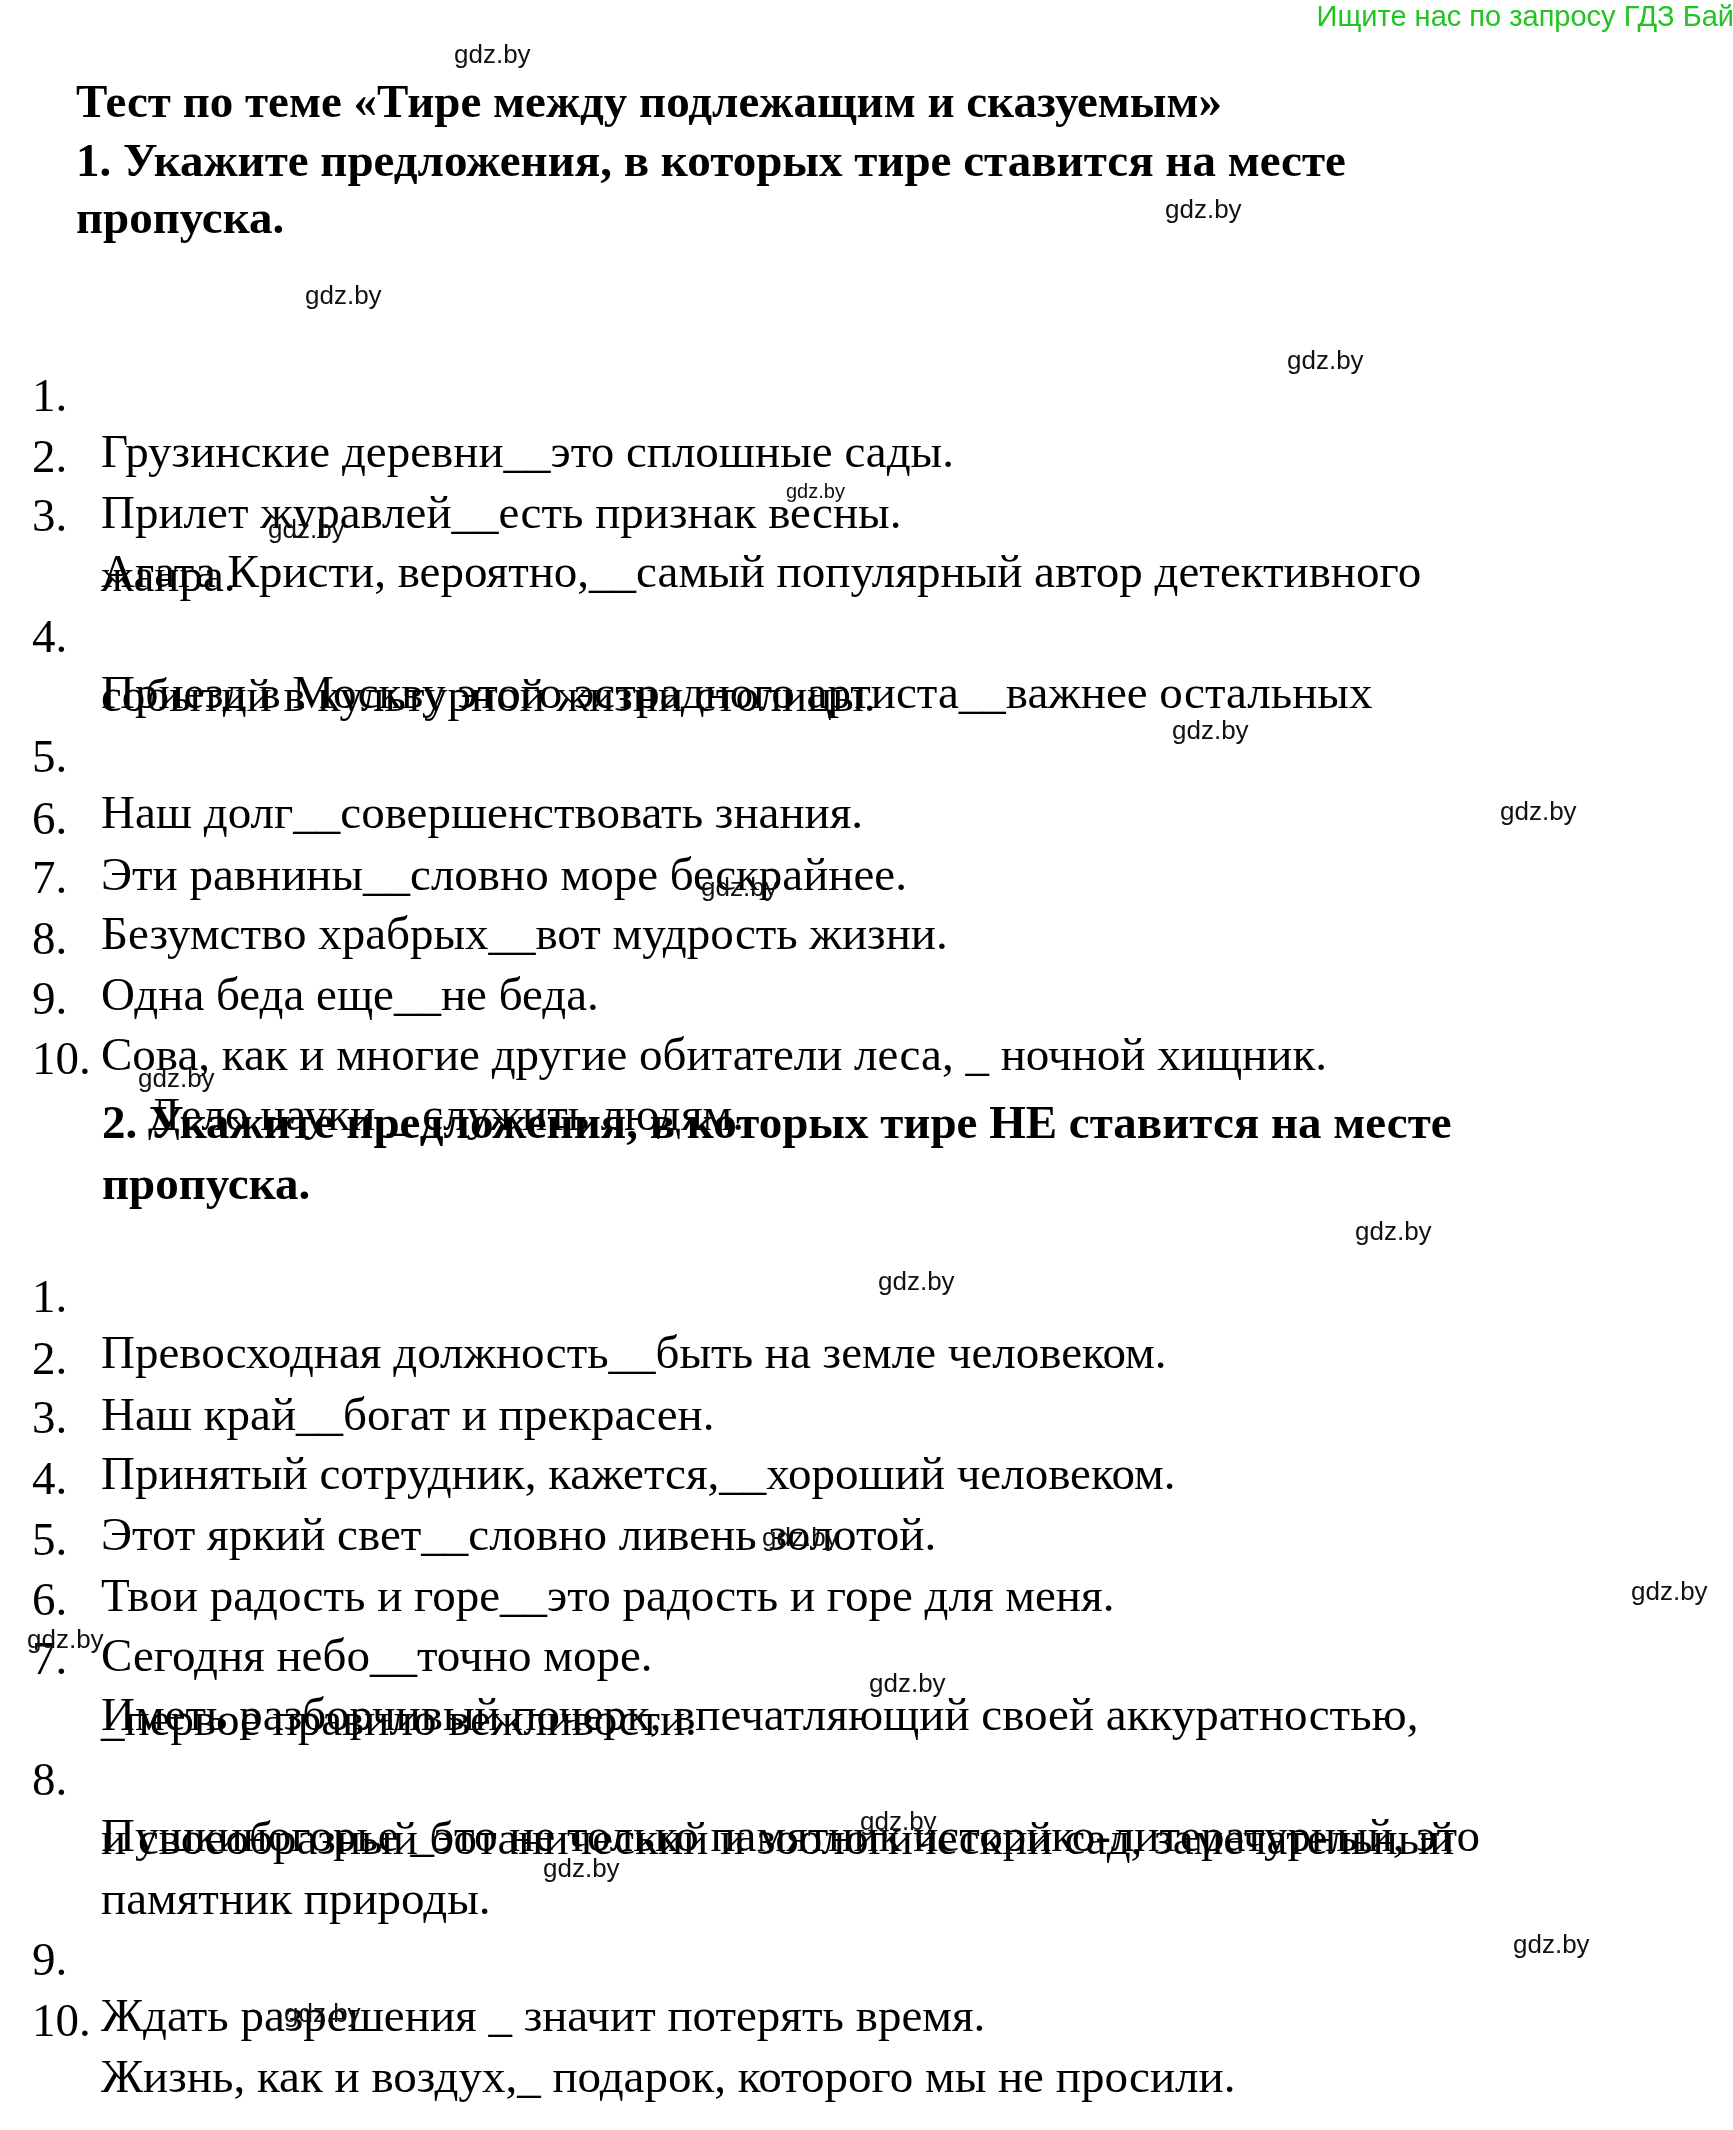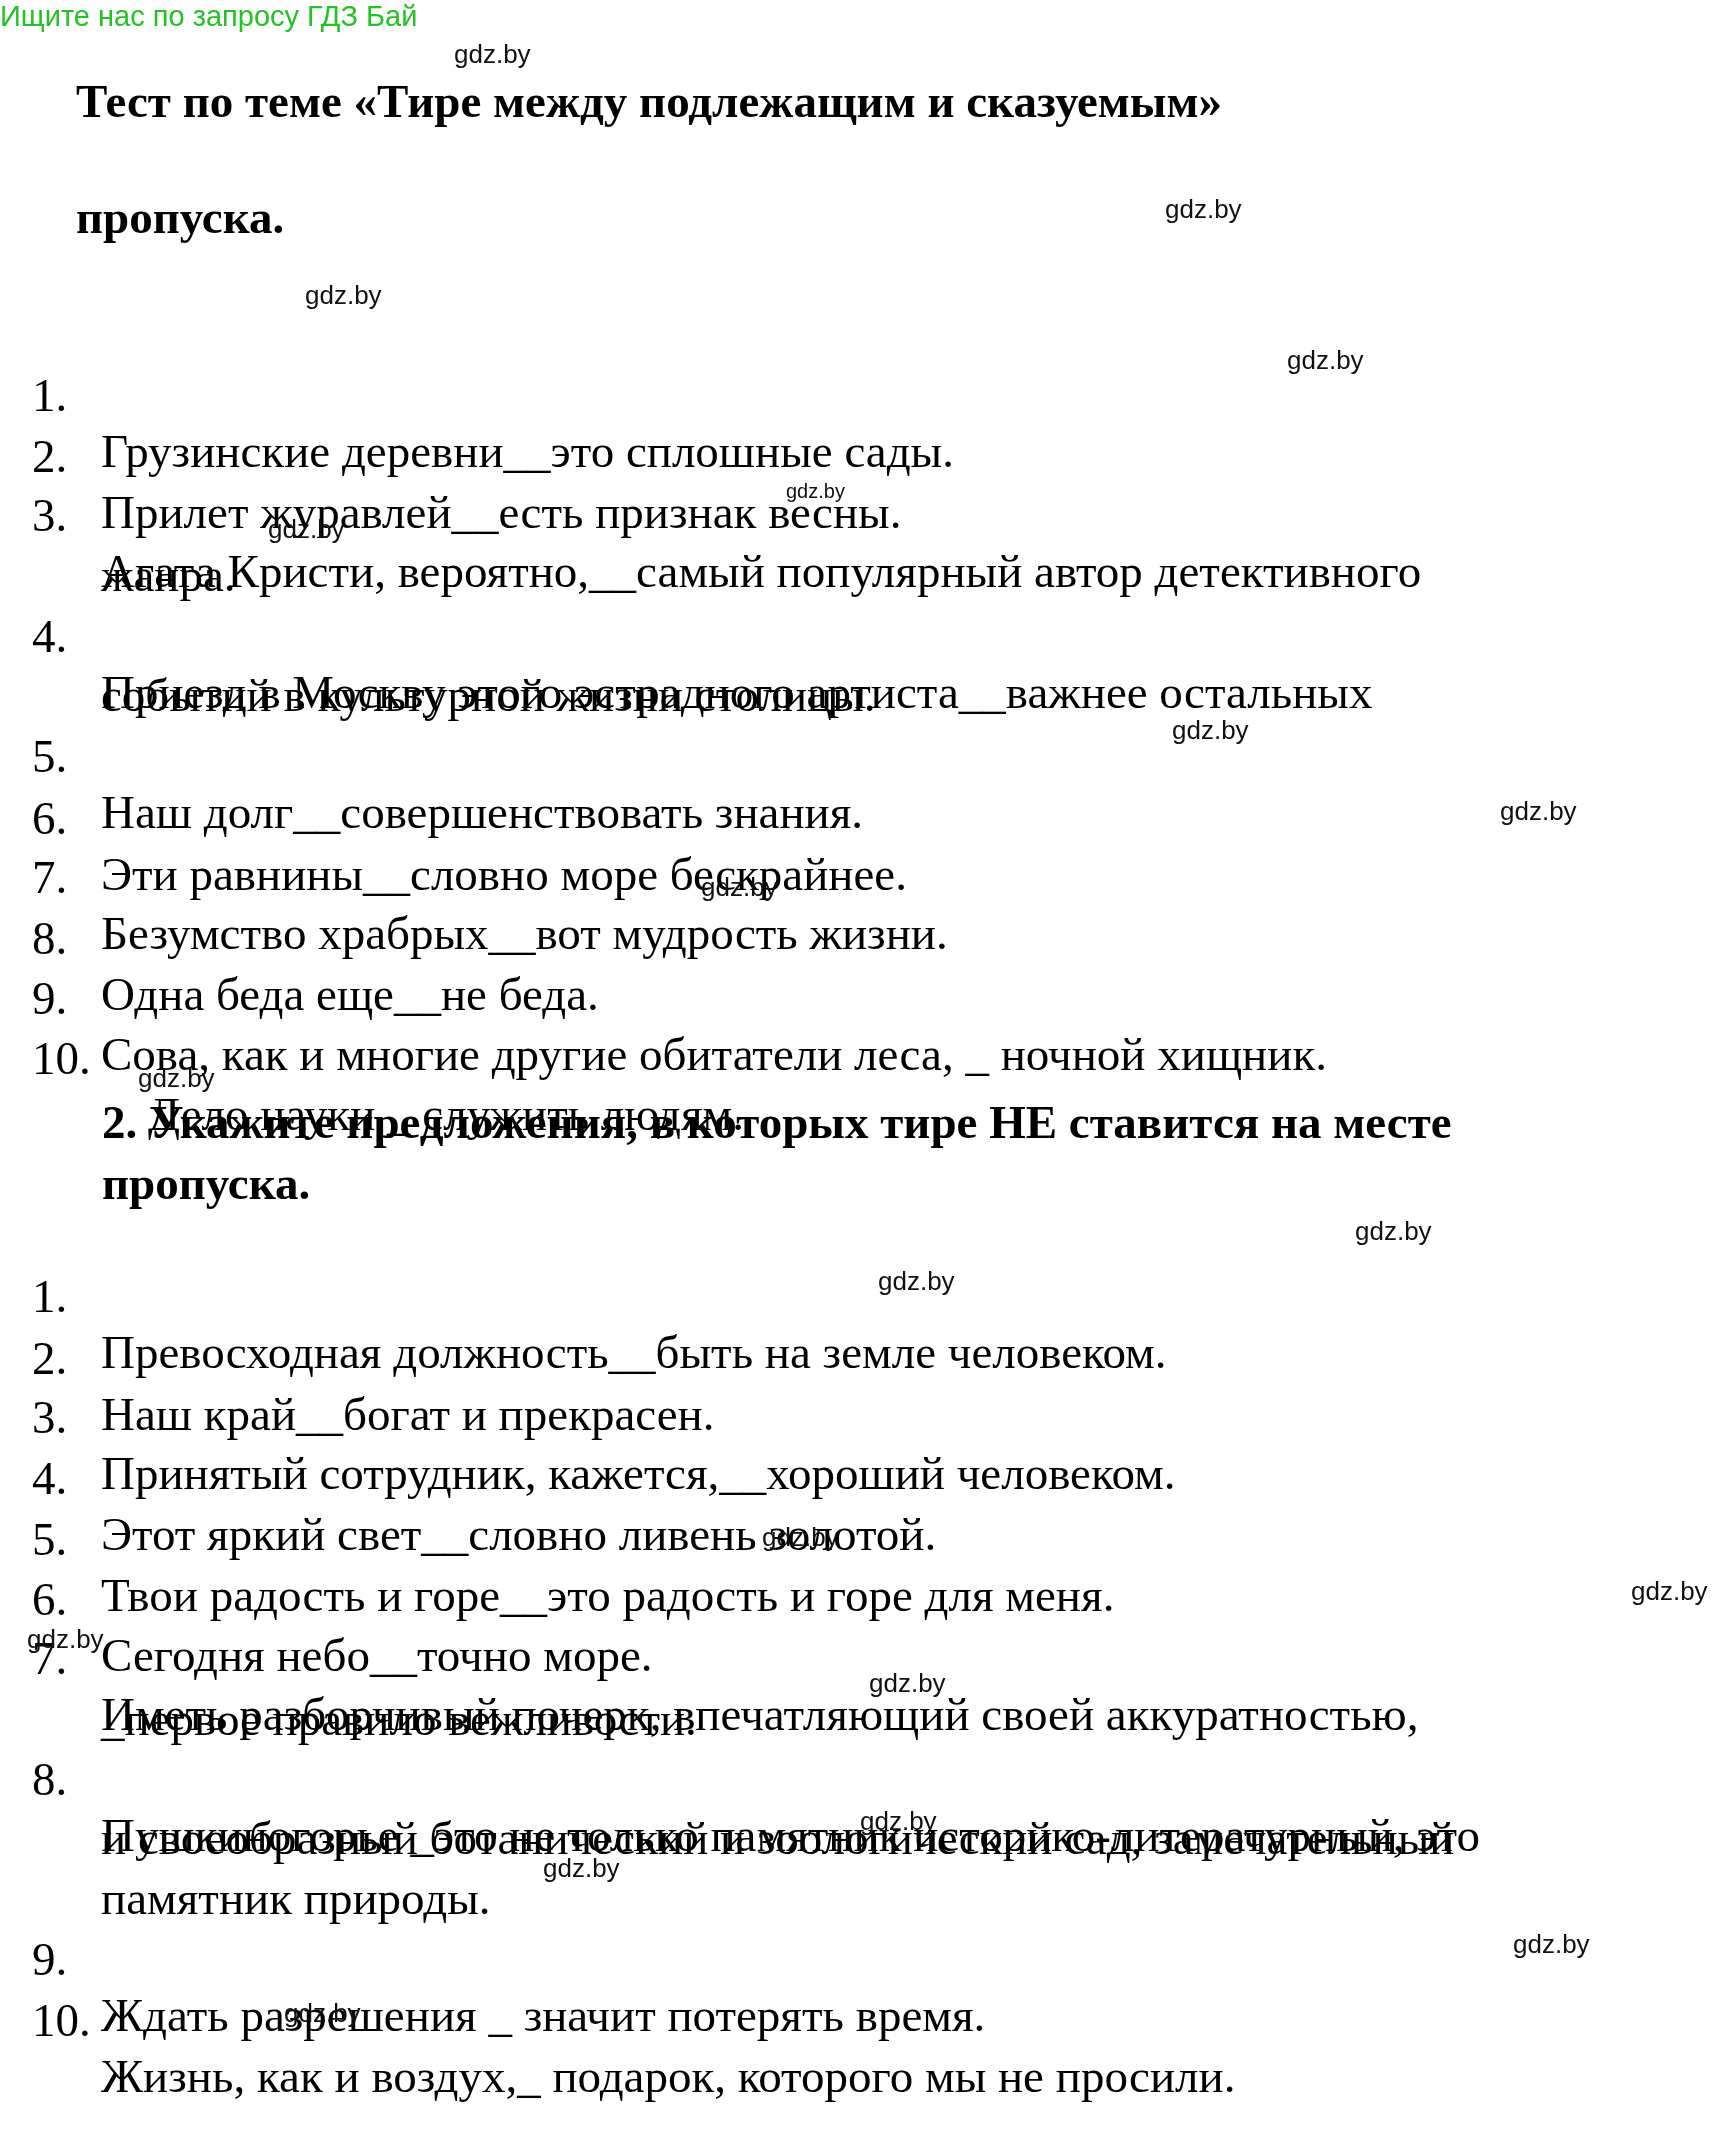--- a/index.html
+++ b/index.html
@@ -1,19 +1,19 @@
 <!DOCTYPE html>
 <html style="font-size:14.4px"><head>
 <meta charset="utf-8">
 <style>
   html, body { margin: 0; padding: 0; background: #ffffff; }
   body { width: 1734px; height: 2131px; position: relative; overflow: hidden; }
   .page { position: absolute; left: 0; top: 0; width: 1734px; height: 2131px; background: #fff; }
   .banner {
-    position: absolute; left: 0; width: 1734px; top: 0; text-align: left;
+    position: absolute; left: 0; width: 1734px; top: 0; text-align: right;
     font-family: "Liberation Sans", "DejaVu Sans", sans-serif; font-size: 29px; line-height: 32px;
     color: #22c322;
   }
   .footer {
     position: absolute; left: 0; width: 1734px; top: 2086px; text-align: center;
     font-family: "Liberation Sans", "DejaVu Sans", sans-serif; font-size: 29px; line-height: 34px;
     color: #47157e; white-space: pre;
   }
   .wm {
     position: absolute; font-family: "Liberation Sans", "DejaVu Sans", sans-serif;
@@ -35,20 +35,21 @@
 </style>
 </head>
 <body>
 
 <div class="page">
 
   <div class="banner">Ищите нас по запросу ГДЗ Бай</div>
 
   <div class="bold-line" style="left:76px; top:73px;">Тест по теме «Тире между подлежащим и сказуемым»</div>
 
+  <div class="bold-line" style="left:76px; top:132px;">1. Укажите предложения, в которых тире ставится на месте</div>
   <div class="bold-line" style="left:76px; top:189px;">пропуска.</div>
 
   <div>
     <div class="line" style="top:311px;">
       <span class="num">1.</span>
       <span class="txt">Грузинские деревни__это сплошные сады.</span>
     </div>
     <div class="line" style="top:372px;">
       <span class="num">2.</span>
       <span class="txt">Прилет журавлей__есть признак весны.</span>

